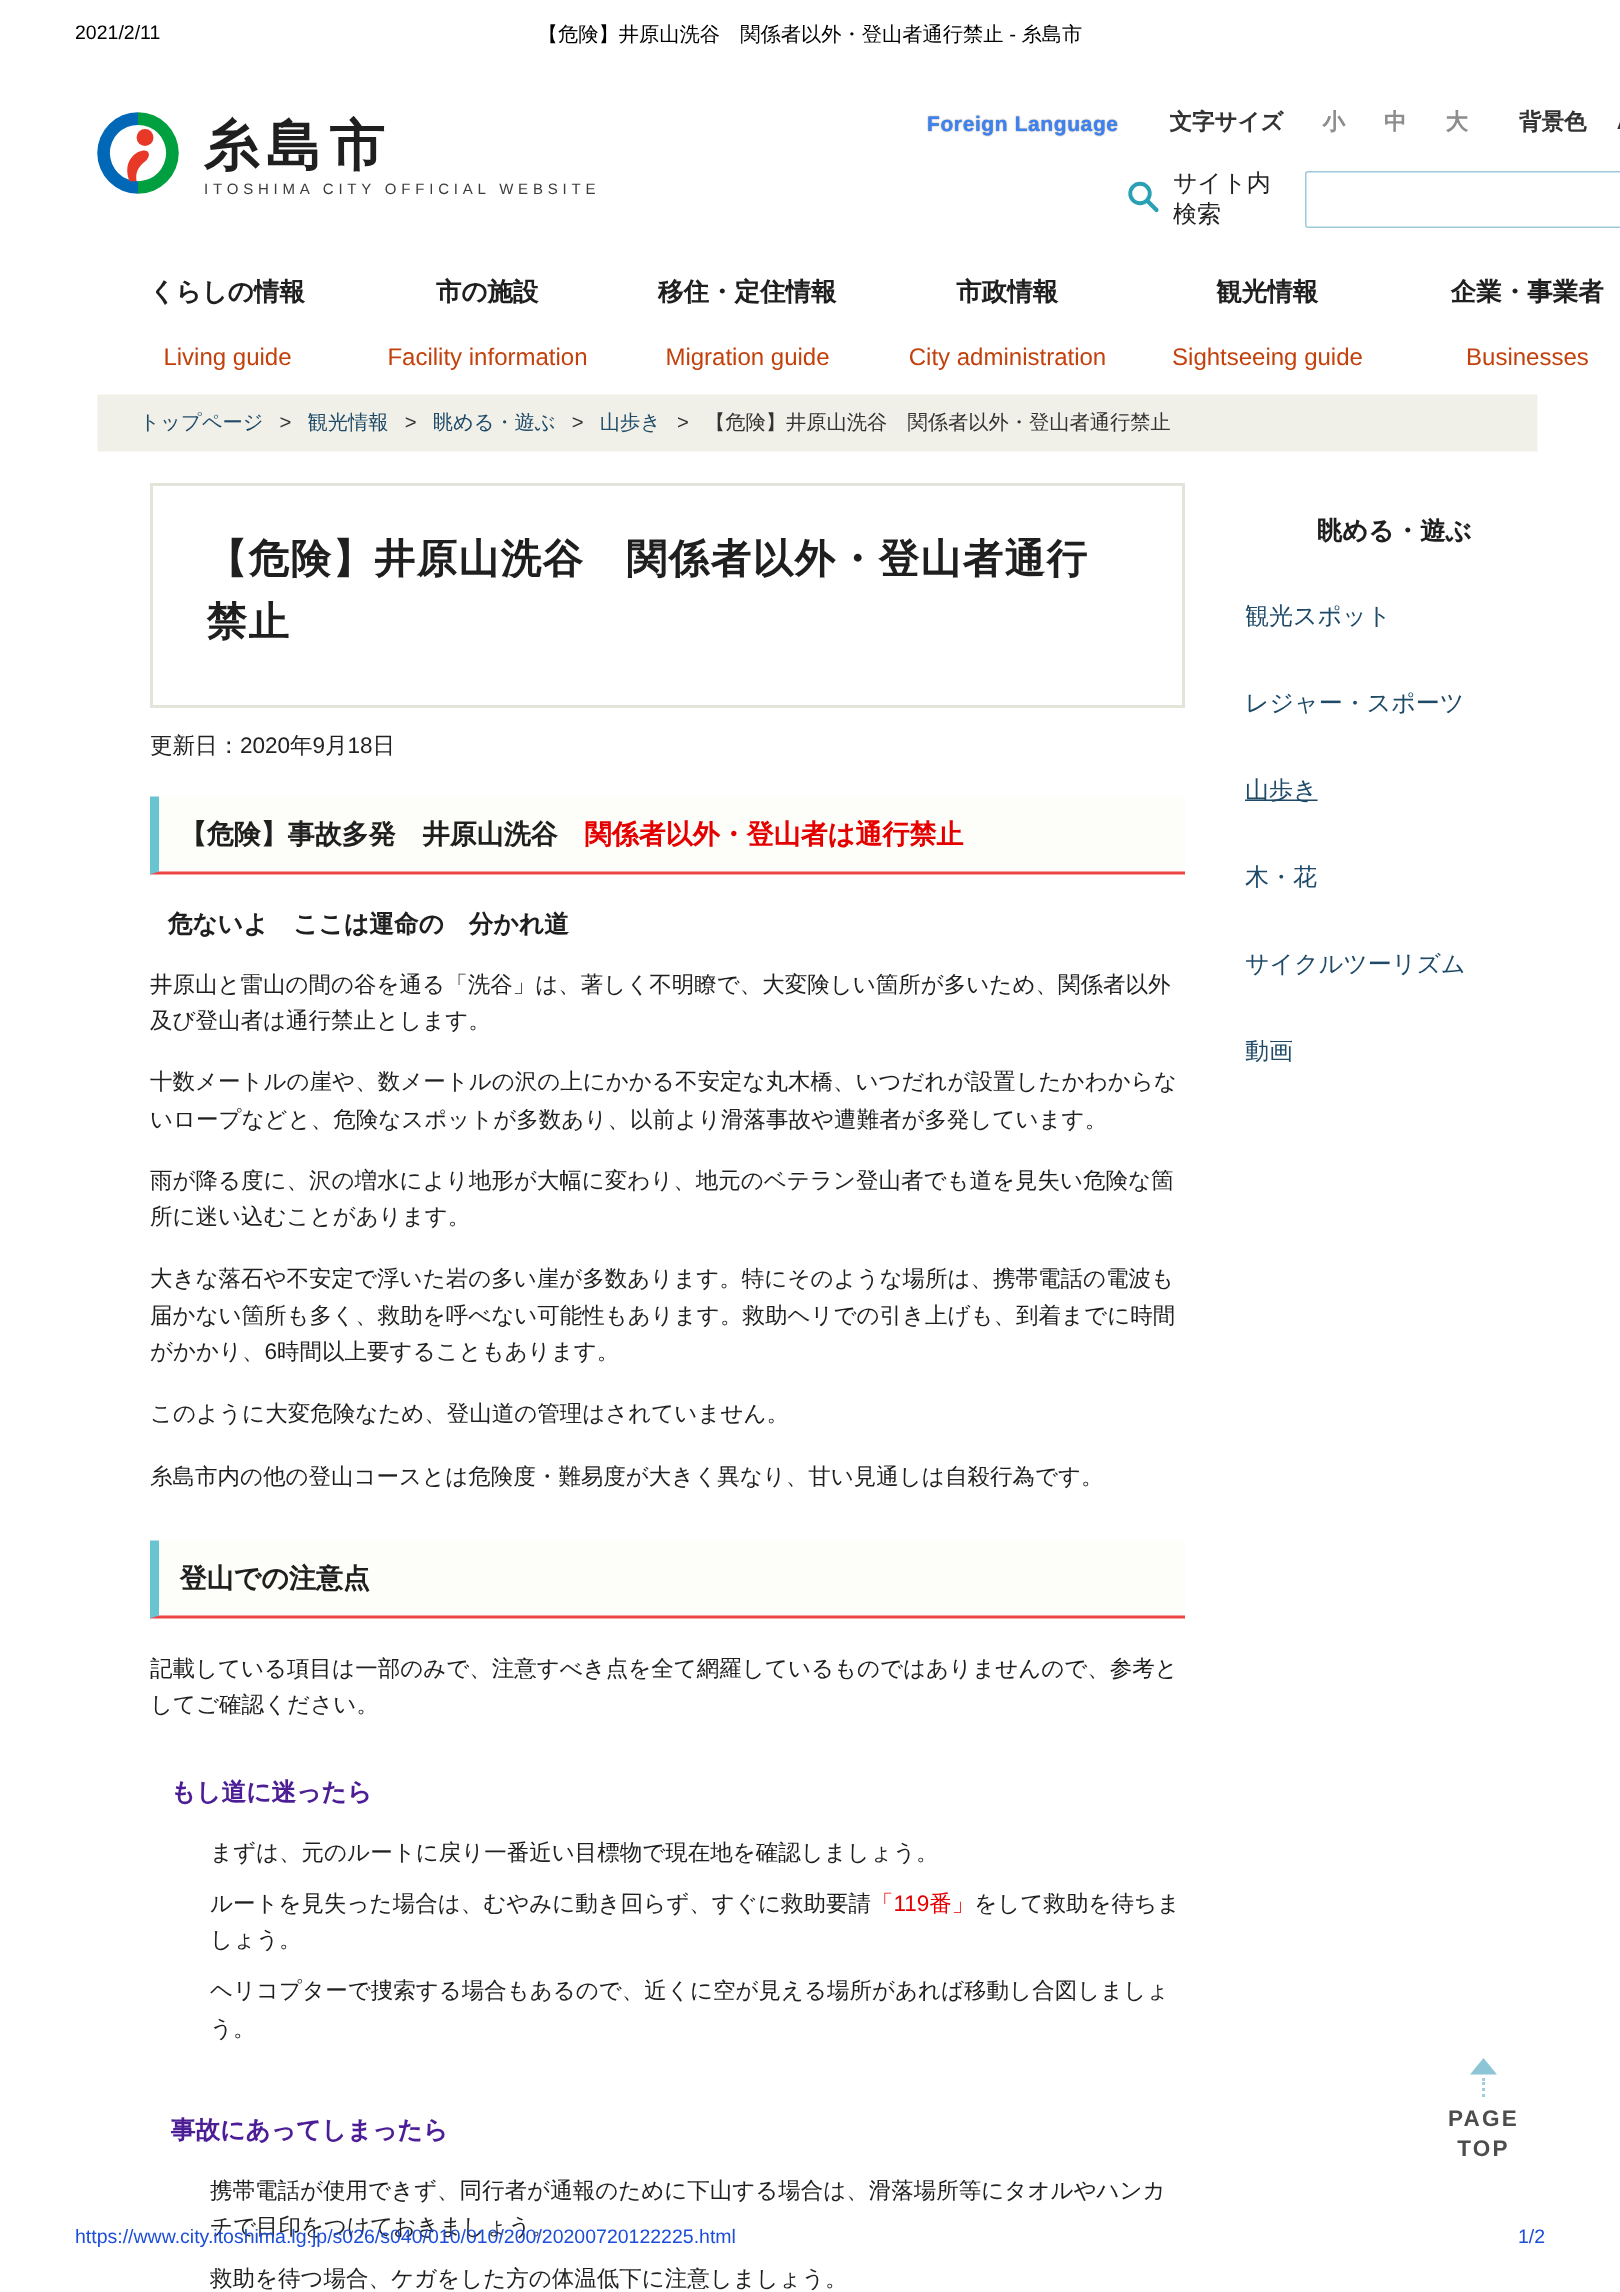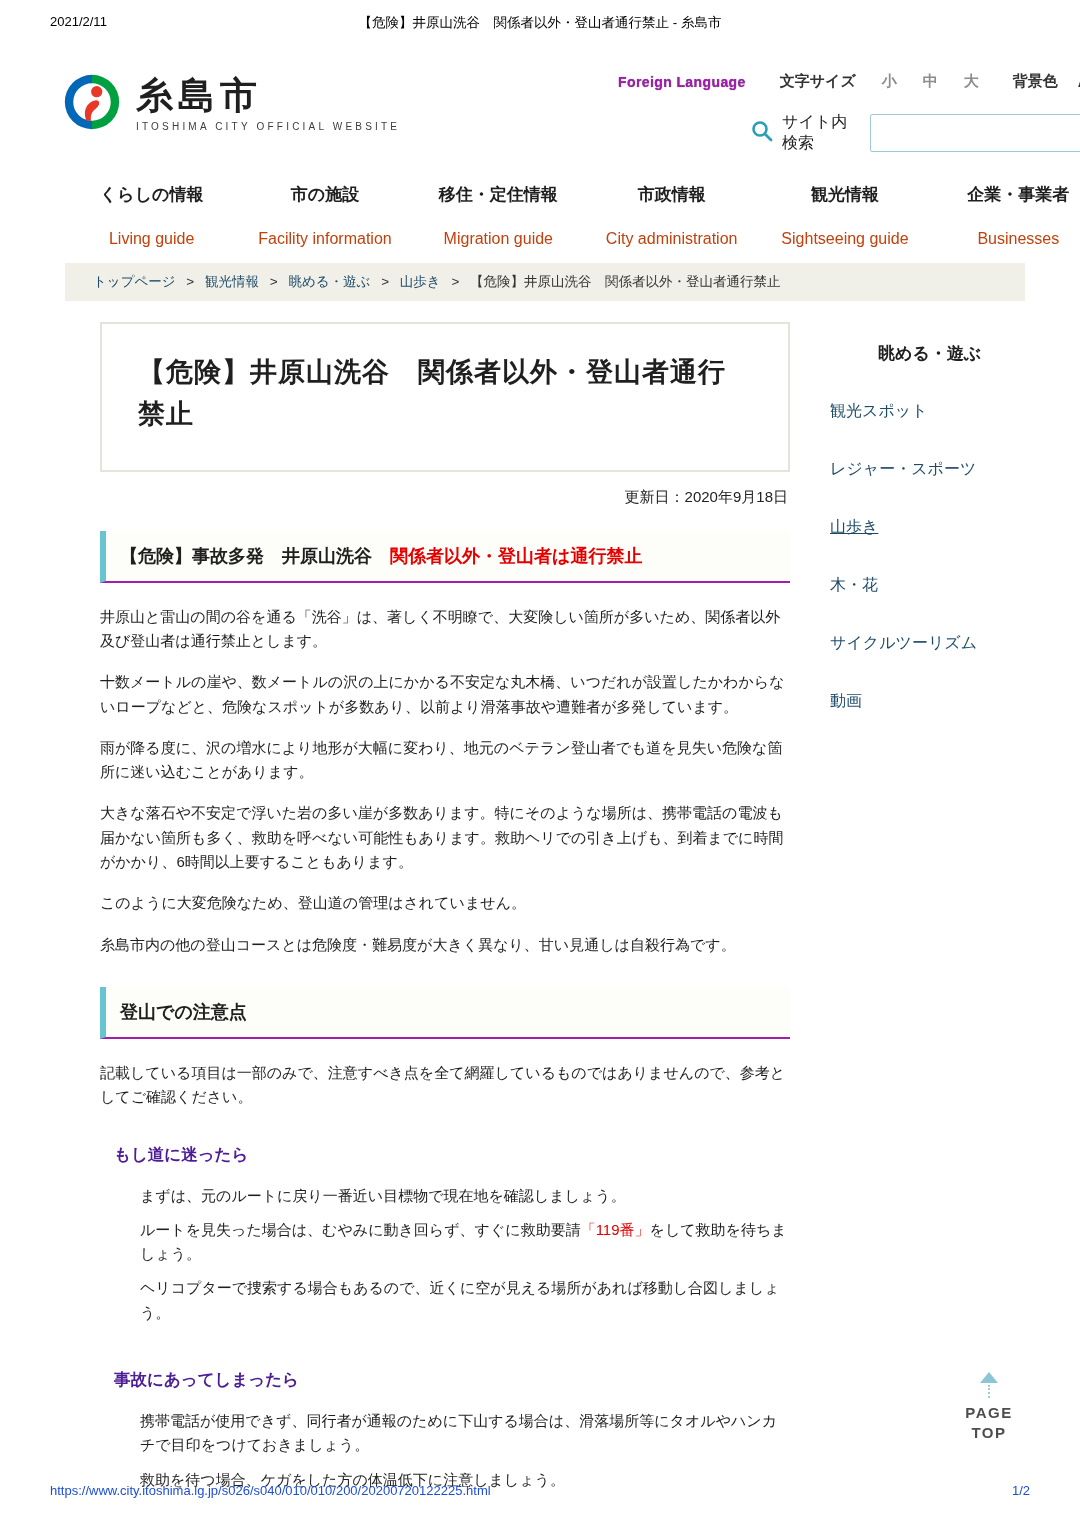--- a/index.html
+++ b/index.html
@@ -18,21 +18,21 @@
   .print-footer { position: absolute; top: 1483px; left: 50px; right: 50px; display: flex; justify-content: space-between; font-size: 13px; color: #1d4ed8; }
 
   
   .logo { position: absolute; top: 72px; left: 62px; display: flex; align-items: center; }
   .logo-mark { width: 60px; height: 60px; flex: 0 0 auto; }
   .logo-text { margin-left: 14px; }
   .site-name { font-size: 37px; font-weight: 600; letter-spacing: 5px; color: #1f1f1f; line-height: 1.1; }
   .site-sub { font-size: 10px; letter-spacing: 3.2px; color: #3c3c3c; margin-top: 4px; }
 
   .utilities { position: absolute; top: 72px; left: 618px; display: flex; align-items: center; white-space: nowrap; }
-  .util-foreign { font-size: 14px; font-weight: 800; color: #a21caf; letter-spacing: .4px; text-shadow: 0 0 1px #555; }
+  .util-foreign { font-size: 14px; font-weight: 800; color: #3b82f6; letter-spacing: .4px; text-shadow: 0 0 1px #555; }
   .util-label { font-size: 15px; font-weight: 700; color: #333; margin-left: 34px; }
   .util-size-btn { font-size: 15px; font-weight: 700; color: #8d8d8d; margin-left: 26px; }
   .util-a { font-size: 16px; font-weight: 700; color: #333; margin-left: 20px; }
 
   .search-row { position: absolute; top: 112px; left: 750px; display: flex; align-items: center; }
   .search-icon-svg { width: 24px; height: 24px; }
   .search-label { font-size: 16px; color: #222; margin: 0 10px 0 8px; }
   .search-input { width: 330px; height: 38px; border: 1px solid #9ec9d9; border-radius: 2px; outline: none; font-size: 15px; padding: 0 8px; }
 
   
@@ -45,23 +45,23 @@
   .breadcrumb { position: absolute; top: 263px; left: 65px; width: 960px; background: #f1f0e8; padding: 10px 28px; font-size: 13.5px; color: #333; }
   .crumb-link { color: #1e4a68; }
   .crumb-sep { margin: 0 7px; color: #333; }
 
   
   .content { position: absolute; top: 322px; left: 65px; width: 960px; display: flex; align-items: flex-start; }
   .main { width: 690px; margin-left: 35px; }
   .sidebar { width: 195px; margin-left: 40px; padding-top: 20px; }
 
   .title-box { border: 2px solid #e4e4da; background: #fff; padding: 28px 36px 34px; font-size: 27px; font-weight: 700; line-height: 1.55; letter-spacing: 1px; color: #1f1f1f; }
-  .updated { text-align: right; font-size: 15px; margin: 16px 2px 24px 0; }
-
-  .sec-h2 { border-left: 6px solid #69c4d2; border-bottom: 2px solid #a21caf; background: #fdfdf9; padding: 13px 14px; font-size: 18px; font-weight: 700; color: #1f1f1f; margin: 0 0 22px; font-family: Liberation Serif, serif; }
+  .updated { text-align: left; font-size: 15px; margin: 16px 2px 24px 0; }
+
+  .sec-h2 { border-left: 6px solid #69c4d2; border-bottom: 2px solid #ef4444; background: #fdfdf9; padding: 13px 14px; font-size: 18px; font-weight: 700; color: #1f1f1f; margin: 0 0 22px; font-family: Liberation Serif, serif; }
   .red { color: #e50000; }
 
   .sec-h3 { font-size: 16.5px; font-weight: 700; margin: 6px 0 18px; padding-left: 12px; color: #1f1f1f; }
   .main p { font-size: 15px; line-height: 1.62; margin: 0 0 17px; color: #1f1f1f; }
 
   .sub-h3 { font-size: 16.5px; font-weight: 700; margin: 34px 0 18px; padding-left: 14px; color: #4c1d95; }
   .list { margin-left: 40px; }
   .list-item { font-size: 15px; line-height: 1.62; margin-bottom: 10px; color: #1f1f1f; }
 
   
@@ -159,20 +159,21 @@
 <div class="content">
   <div class="main">
 
     <div class="title-box">【危険】井原山洗谷　関係者以外・登山者通行禁止</div>
     <div class="updated">更新日：2020年9月18日</div>
 
     <div class="sec-h2">
       <span>【危険】事故多発　井原山洗谷　</span><span class="red">関係者以外・登山者は通行禁止</span>
     </div>
 
+    <div class="sec-h3">危ないよ　ここは運命の　分かれ道</div>
 
     <p>井原山と雷山の間の谷を通る「洗谷」は、著しく不明瞭で、大変険しい箇所が多いため、関係者以外及び登山者は通行禁止とします。</p>
     <p>十数メートルの崖や、数メートルの沢の上にかかる不安定な丸木橋、いつだれが設置したかわからないロープなどと、危険なスポットが多数あり、以前より滑落事故や遭難者が多発しています。</p>
     <p>雨が降る度に、沢の増水により地形が大幅に変わり、地元のベテラン登山者でも道を見失い危険な箇所に迷い込むことがあります。</p>
     <p>大きな落石や不安定で浮いた岩の多い崖が多数あります。特にそのような場所は、携帯電話の電波も届かない箇所も多く、救助を呼べない可能性もあります。救助ヘリでの引き上げも、到着までに時間がかかり、6時間以上要することもあります。</p>
     <p>このように大変危険なため、登山道の管理はされていません。</p>
     <p>糸島市内の他の登山コースとは危険度・難易度が大きく異なり、甘い見通しは自殺行為です。</p>
 
     <div class="sec-h2" style="margin-top:30px;">登山での注意点</div>
     <p>記載している項目は一部のみで、注意すべき点を全て網羅しているものではありませんので、参考としてご確認ください。</p>

